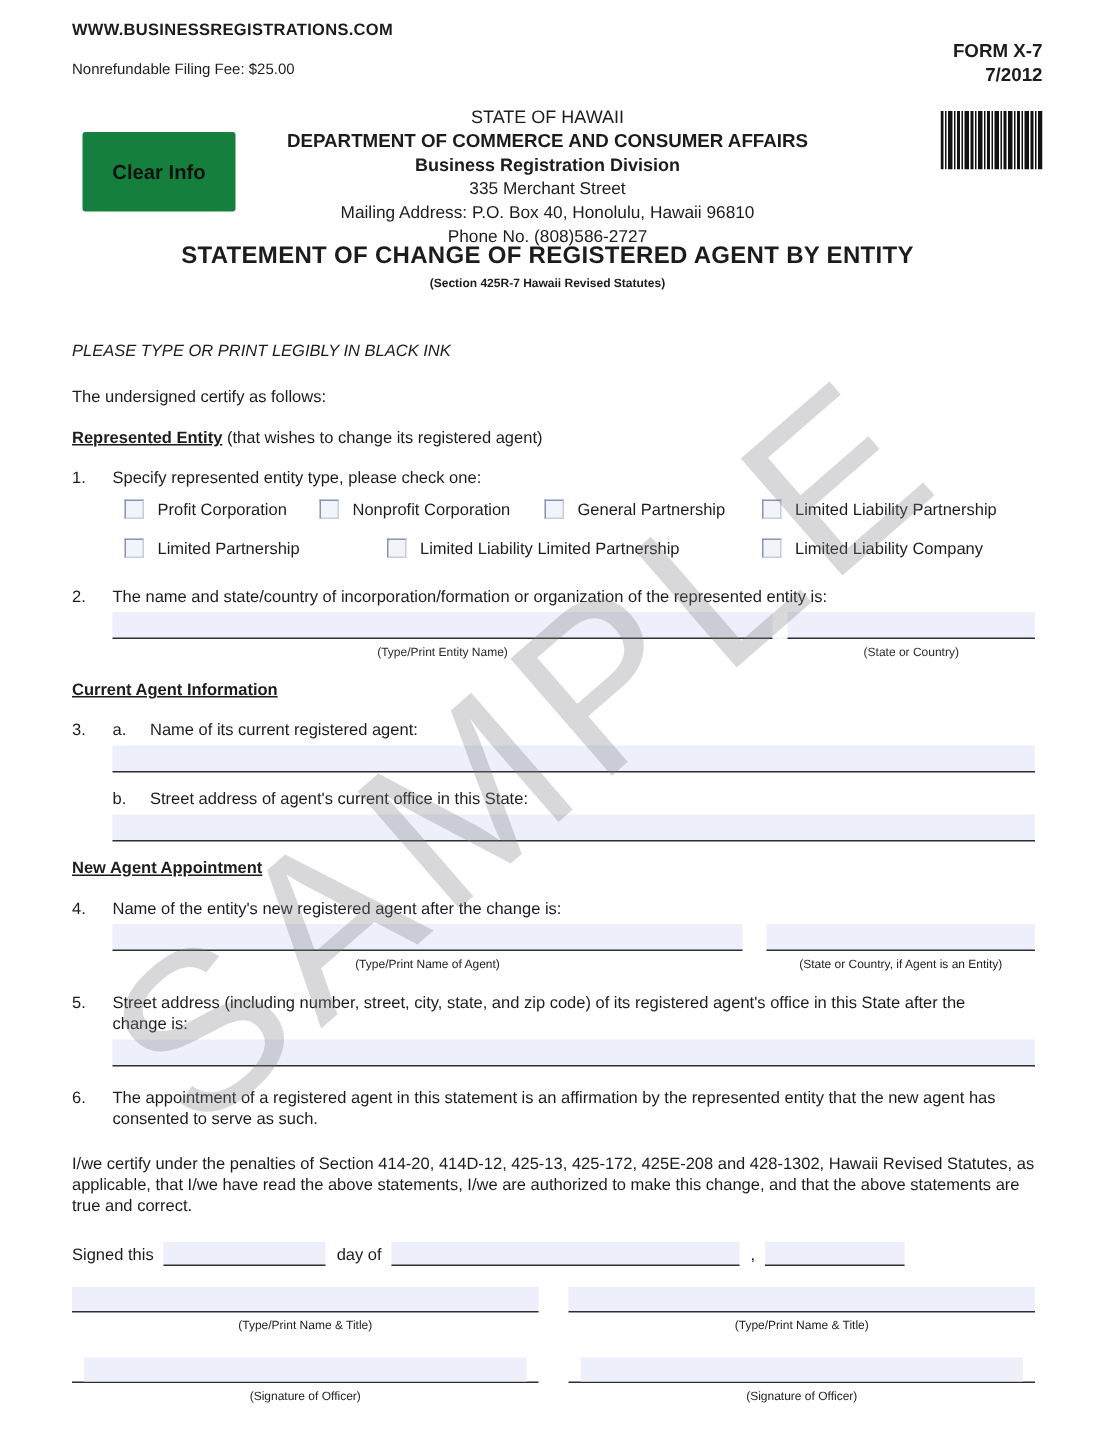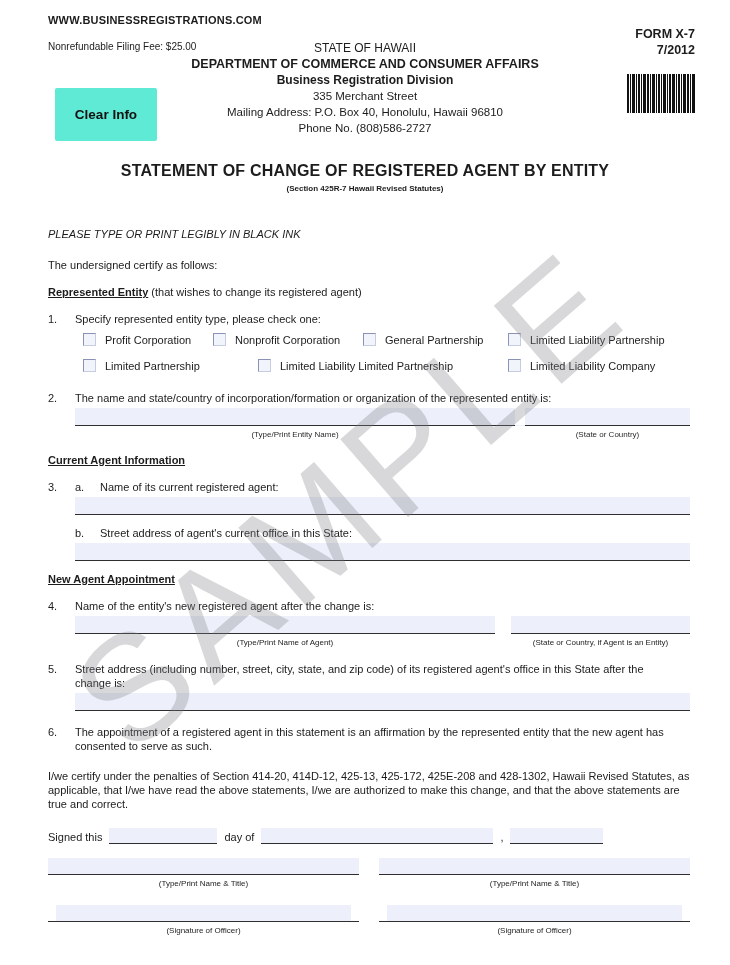--- a/index.html
+++ b/index.html
@@ -6,24 +6,24 @@
   .page {
     position:relative; width:730px; height:965px; background:#ffffff;
     font-family:"Liberation Sans", sans-serif; color:#1c1c1c; overflow:hidden;
   }
   
   .website  { position:absolute; left:48px; top:14px; font-size:11px; font-weight:bold; letter-spacing:.2px; }
   .fee      { position:absolute; left:48px; top:41px; font-size:10px; }
   .formnum  { position:absolute; right:35px; top:26px; font-size:12.5px; font-weight:bold; text-align:right; line-height:16px; }
   .clearbtn {
     position:absolute; left:55px; top:88px; width:102px; height:53px;
-    background:#5eead4; border:none; border-radius:2px;
+    background:#15803d; border:none; border-radius:2px;
     font-family:"Liberation Sans", sans-serif; font-size:13.5px; font-weight:bold; color:#111; cursor:pointer;
   }
-  .hdr { position:absolute; left:0; top:40px; width:100%; text-align:center; line-height:16px; }
+  .hdr { position:absolute; left:0; top:70px; width:100%; text-align:center; line-height:16px; }
   .hdr .h-state { font-size:12px; }
   .hdr .h-dept  { font-size:12.5px; font-weight:bold; }
   .hdr .h-div   { font-size:12px; font-weight:bold; }
   .hdr .h-line  { font-size:11.5px; }
   .barcode { position:absolute; right:35px; top:74px; width:68px; height:39px; }
   .titleblk { position:absolute; left:0; top:162px; width:100%; text-align:center; }
   .titleblk .t-main { font-size:16px; font-weight:bold; letter-spacing:.2px; }
   .titleblk .t-sub  { font-size:8px; font-weight:bold; margin-top:4px; }
   
   .watermark {

